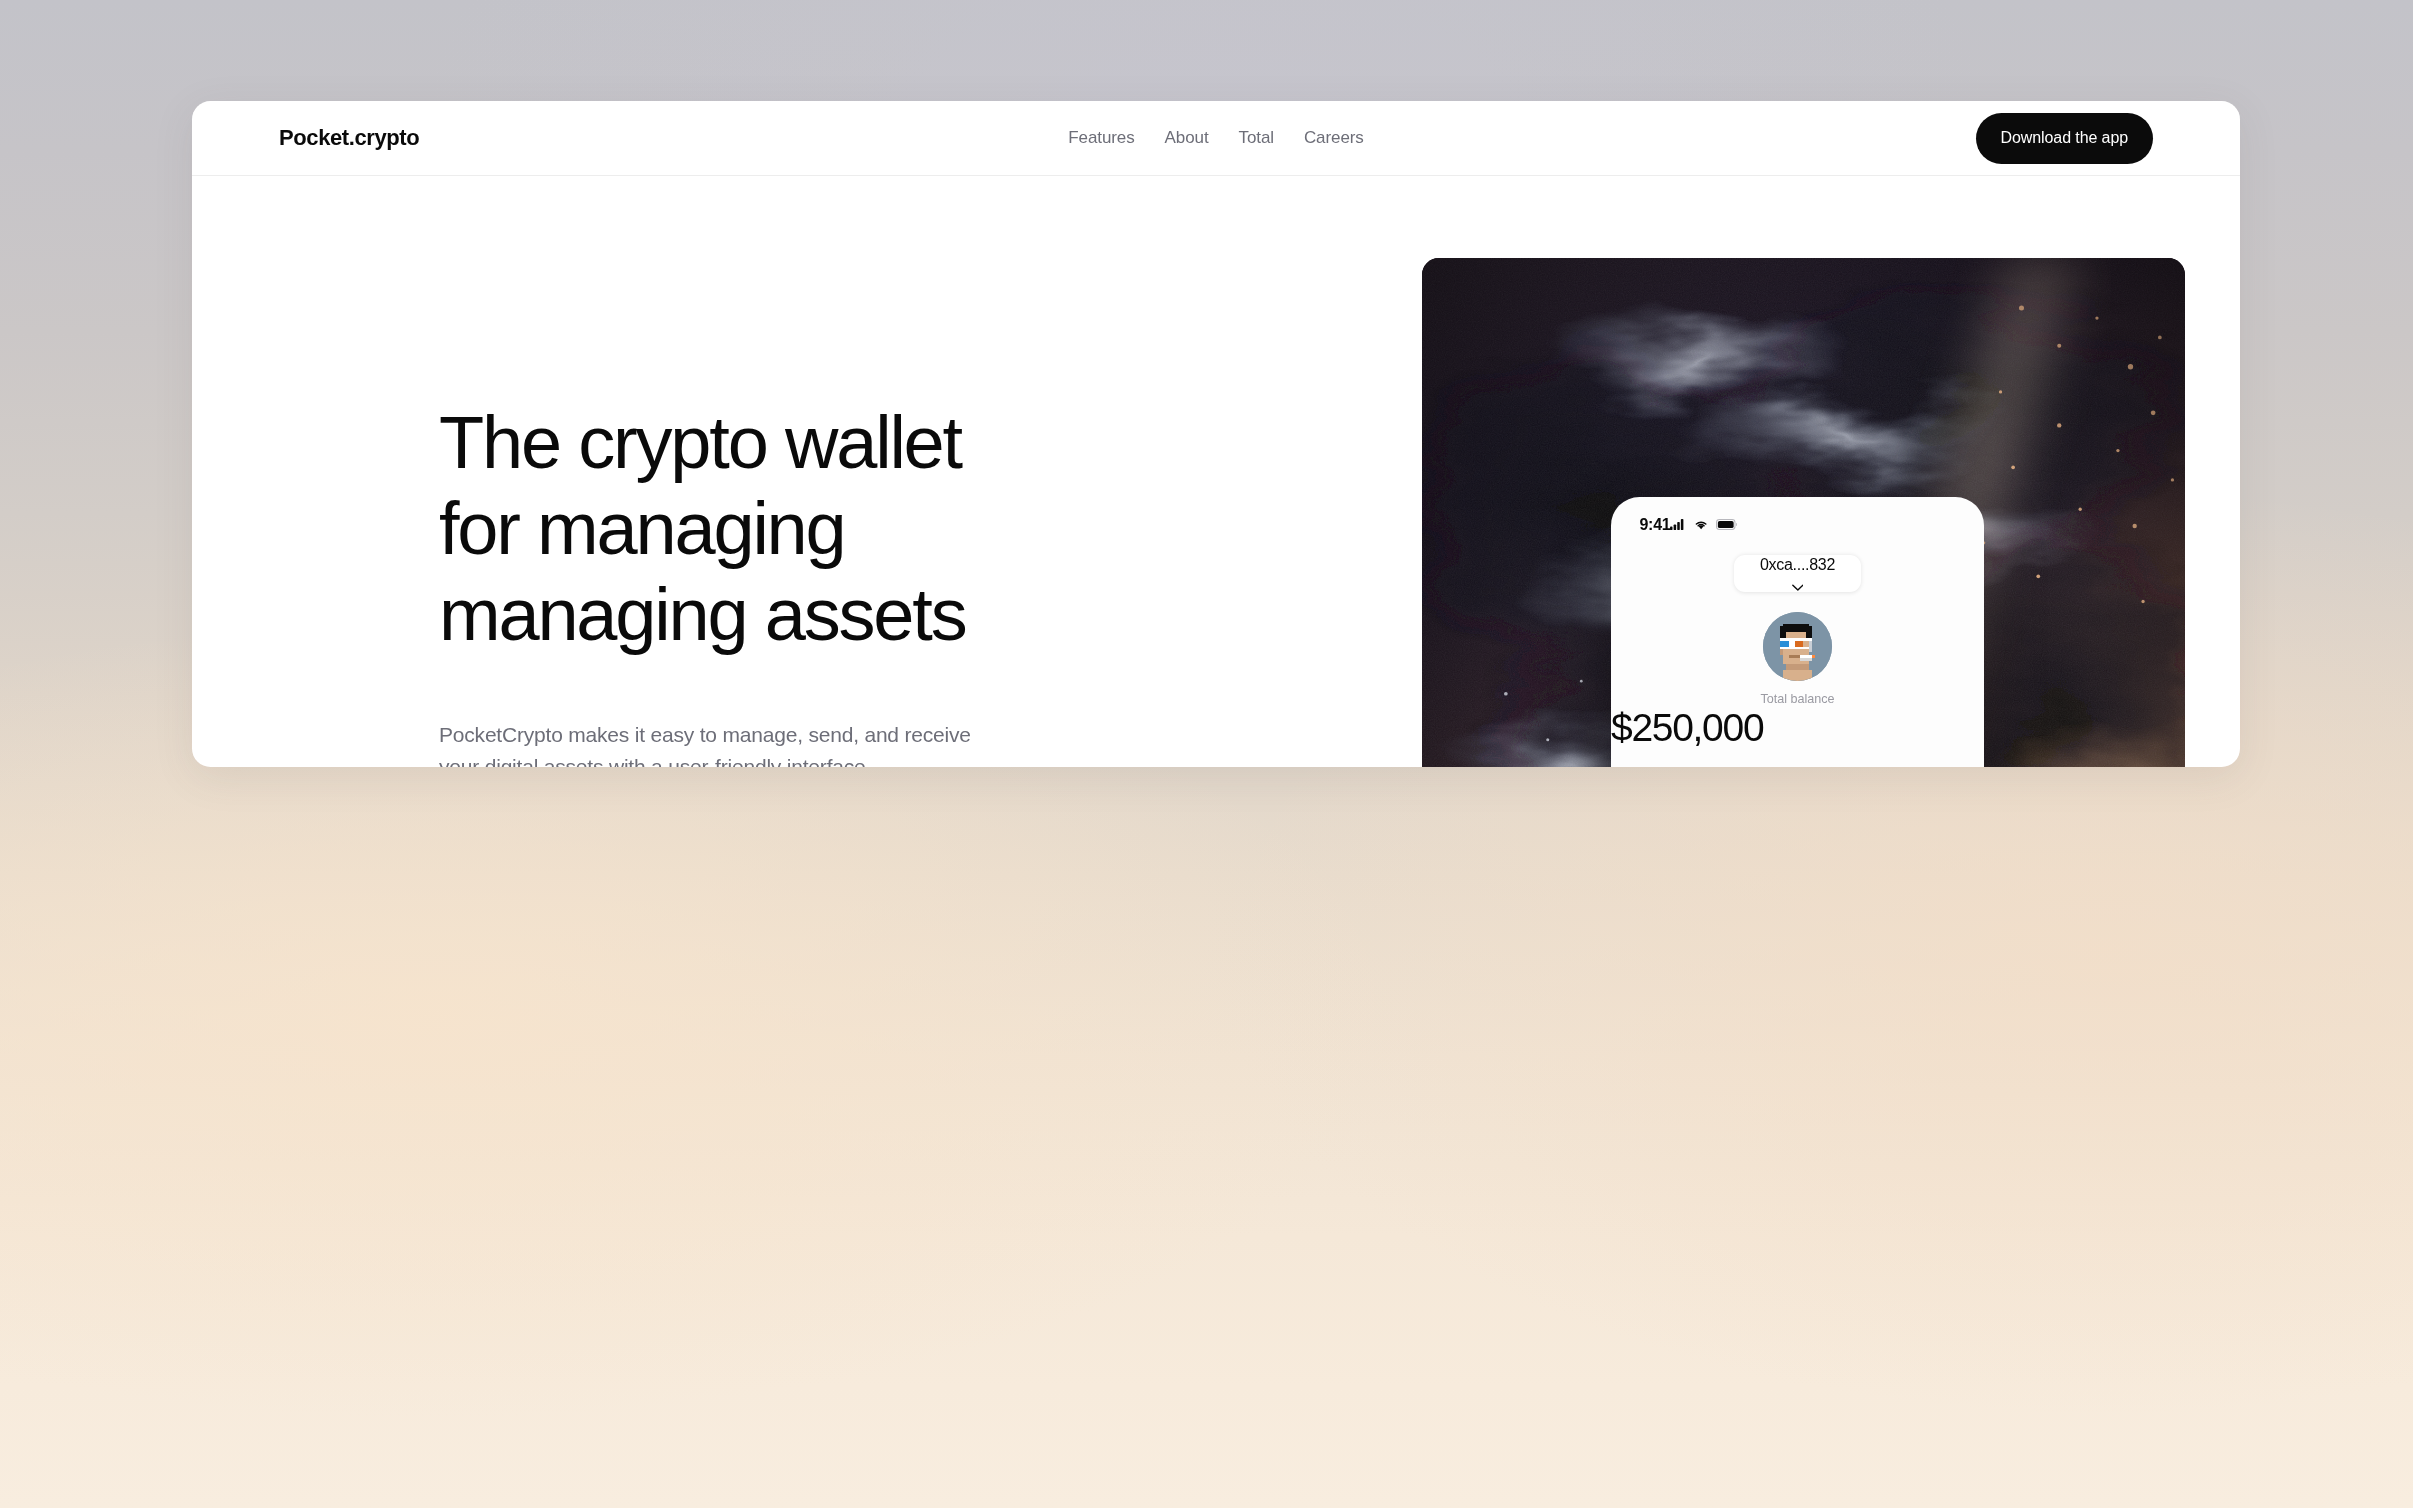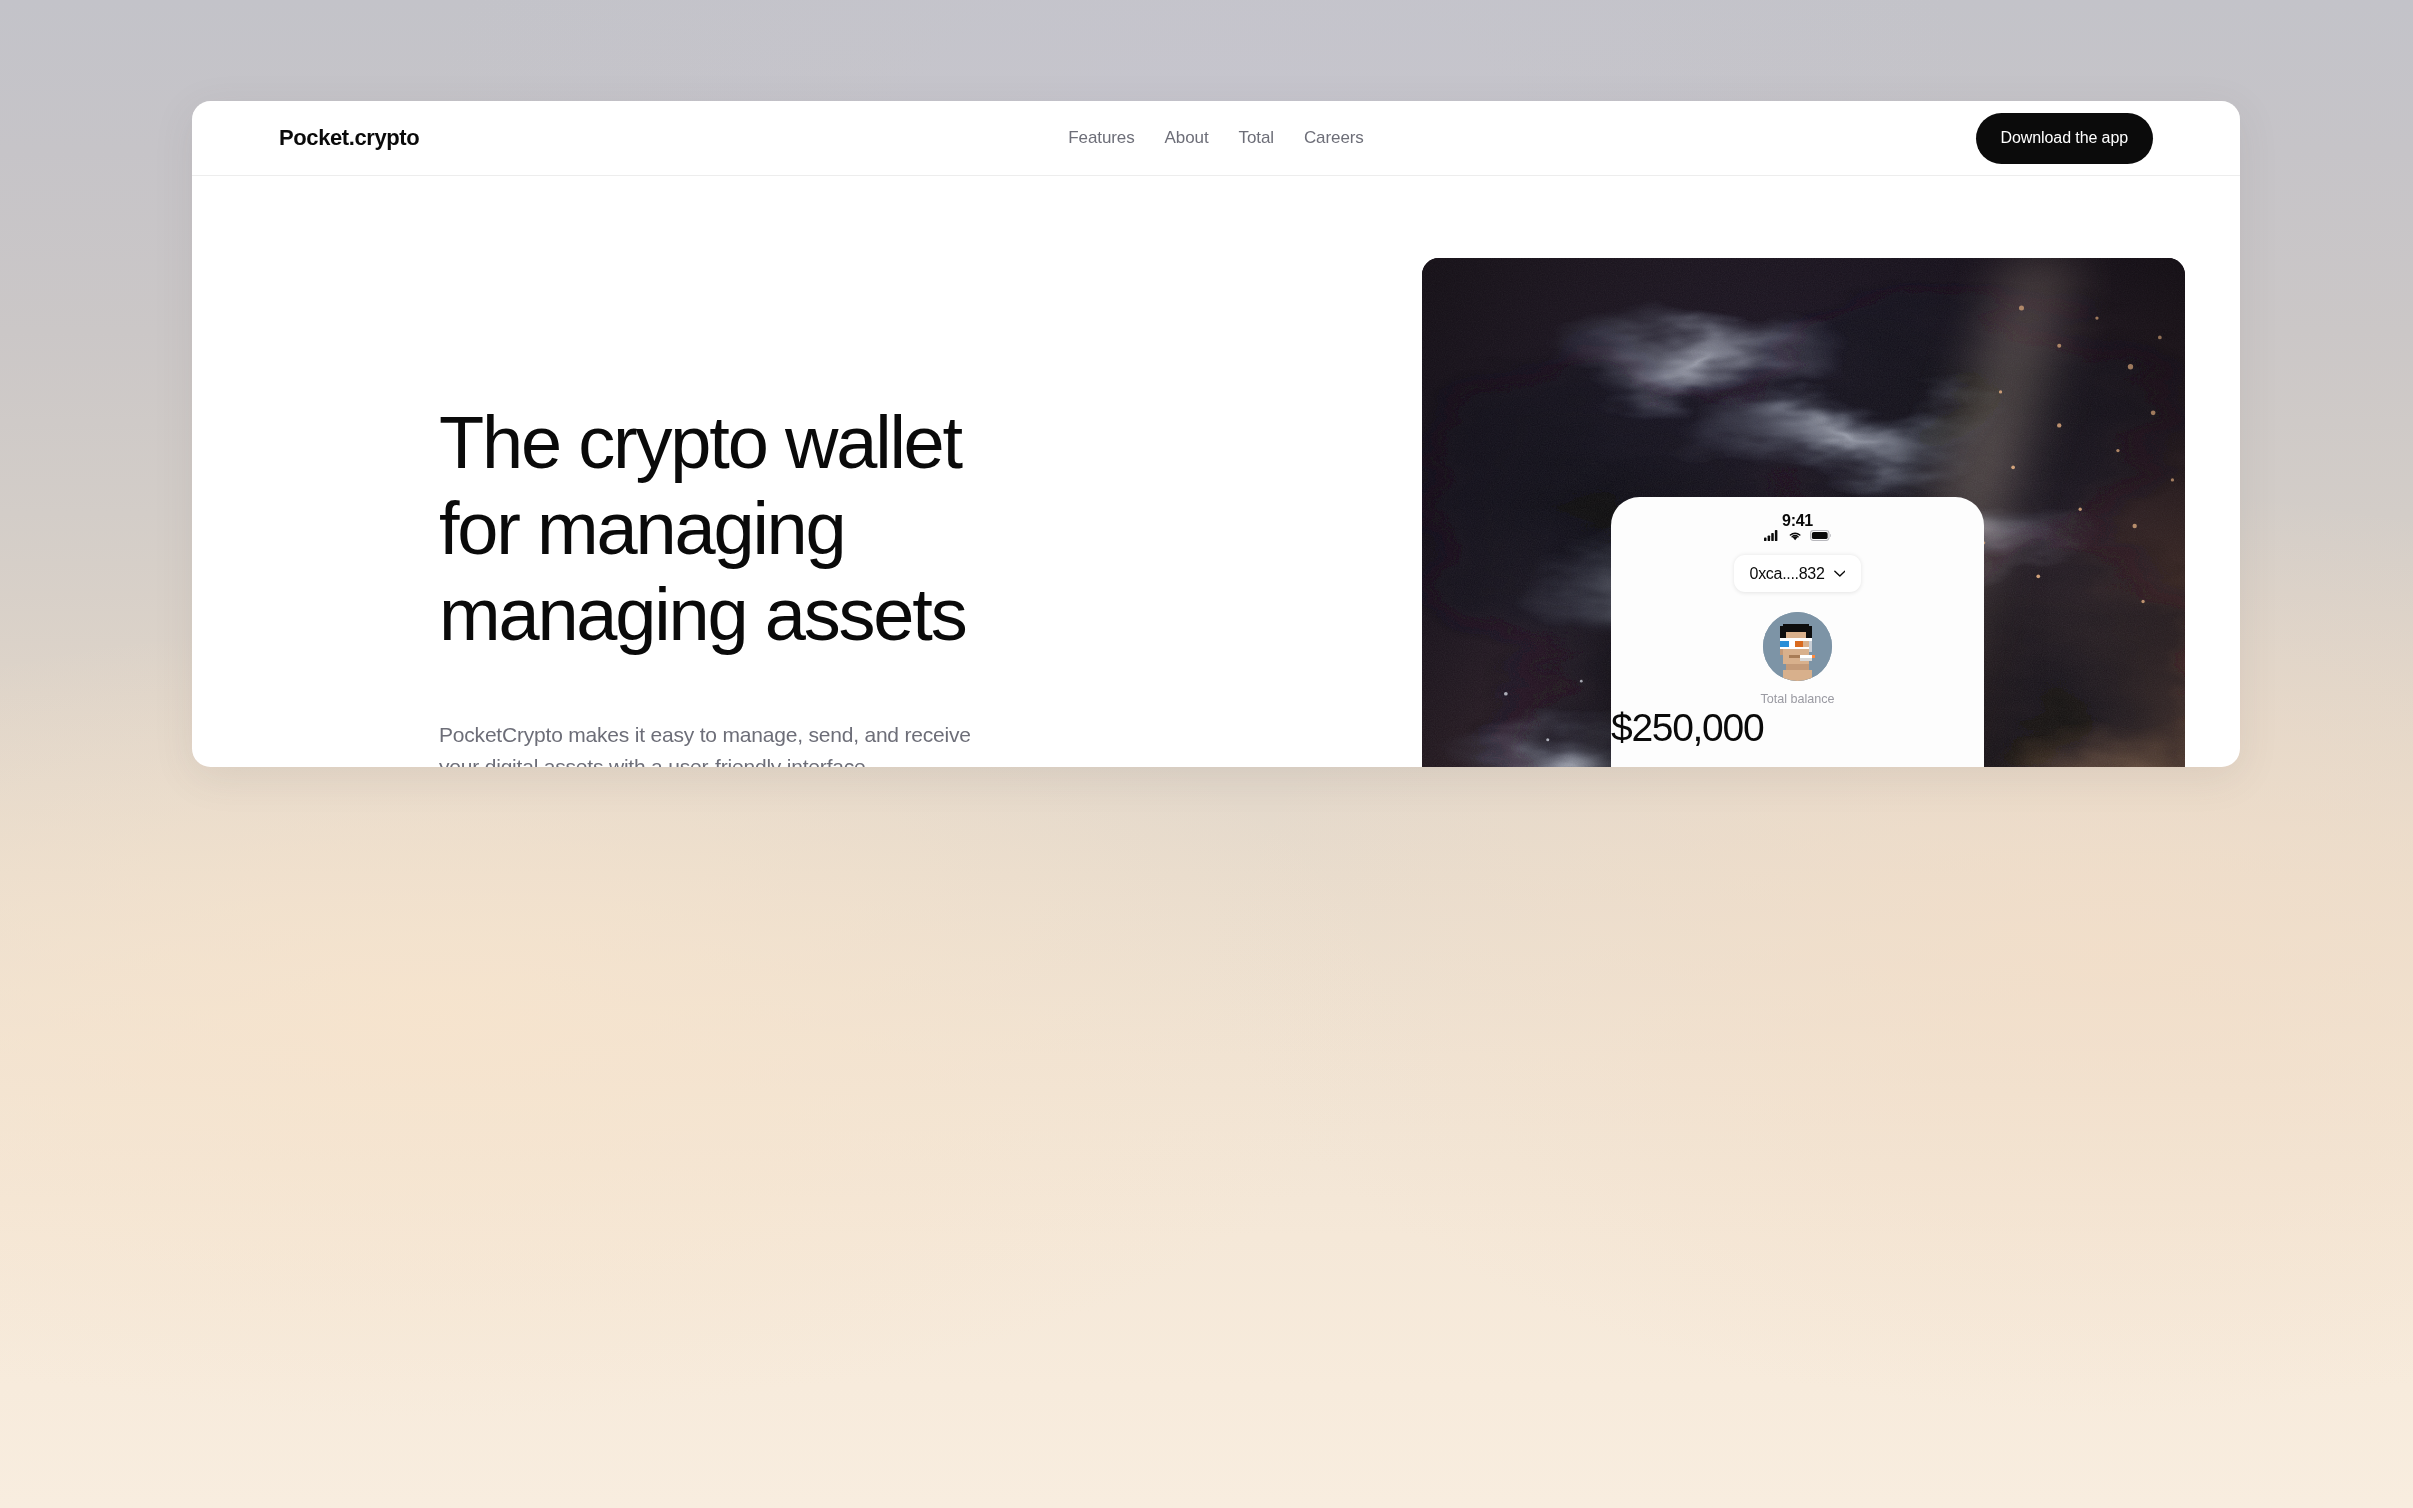--- a/index.html
+++ b/index.html
@@ -87,32 +87,31 @@
   .art-panel svg { position:absolute; inset:0; width:100%; height:100%; }
 
   
   .phone {
     position:absolute; left:1419px; top:396px; width:373px; height:825px;
     background:#fdfdfd; border-radius:28.5px;
     box-shadow:0 22px 59px rgba(0,0,0,.34);
     overflow:hidden;
   }
   .status-bar {
-    height:44px; display:flex; align-items:center; justify-content:flex-end;
+    height:44px; display:flex; align-items:center; justify-content:flex-start;
     padding:11.7px 28.5px 0 28.5px;
-    flex-direction:column;
   }
   .status-time { font-size:16px; font-weight:700; color:#0a0a0a; letter-spacing:-0.3px; }
   .status-icons { display:flex; align-items:center; gap:7.5px; }
 
   .wallet-chip {
     margin:14.2px auto 0; width:127px; height:37px; background:#fff;
     border-radius:11px; box-shadow:0 0.8px 4.2px rgba(0,0,0,.10);
     display:flex; align-items:center; justify-content:center; gap:9.2px;
-    font-size:16px; font-weight:500; color:#0a0a0a; letter-spacing:-0.3px;
+    font-size:16px; font-weight:500; color:#0a0a0a; letter-spacing:-0.3px;flex-direction:column;
   }
 
   .avatar {
     margin:20px auto 0; width:69px; height:69px; border-radius:50%;
     overflow:hidden; background:#7d94a6; display:block;
   }
   .bal-label { text-align:center; font-size:12.6px; color:#9a9aa2; margin-top:11px; }
   .bal-value {
     text-align:left; font-size:39px; font-weight:400; color:#0a0a0a;
     letter-spacing:-1.3px; margin-top:1.7px; line-height:1.05;

